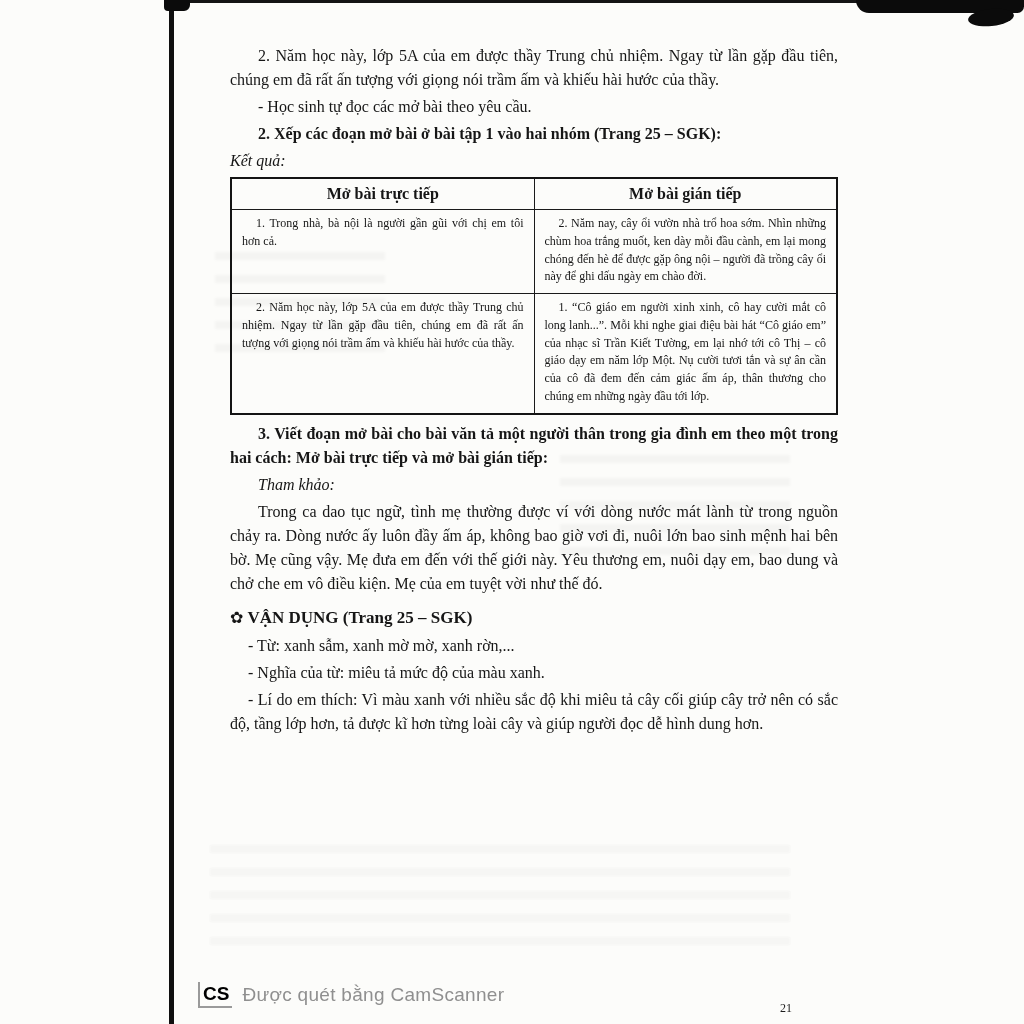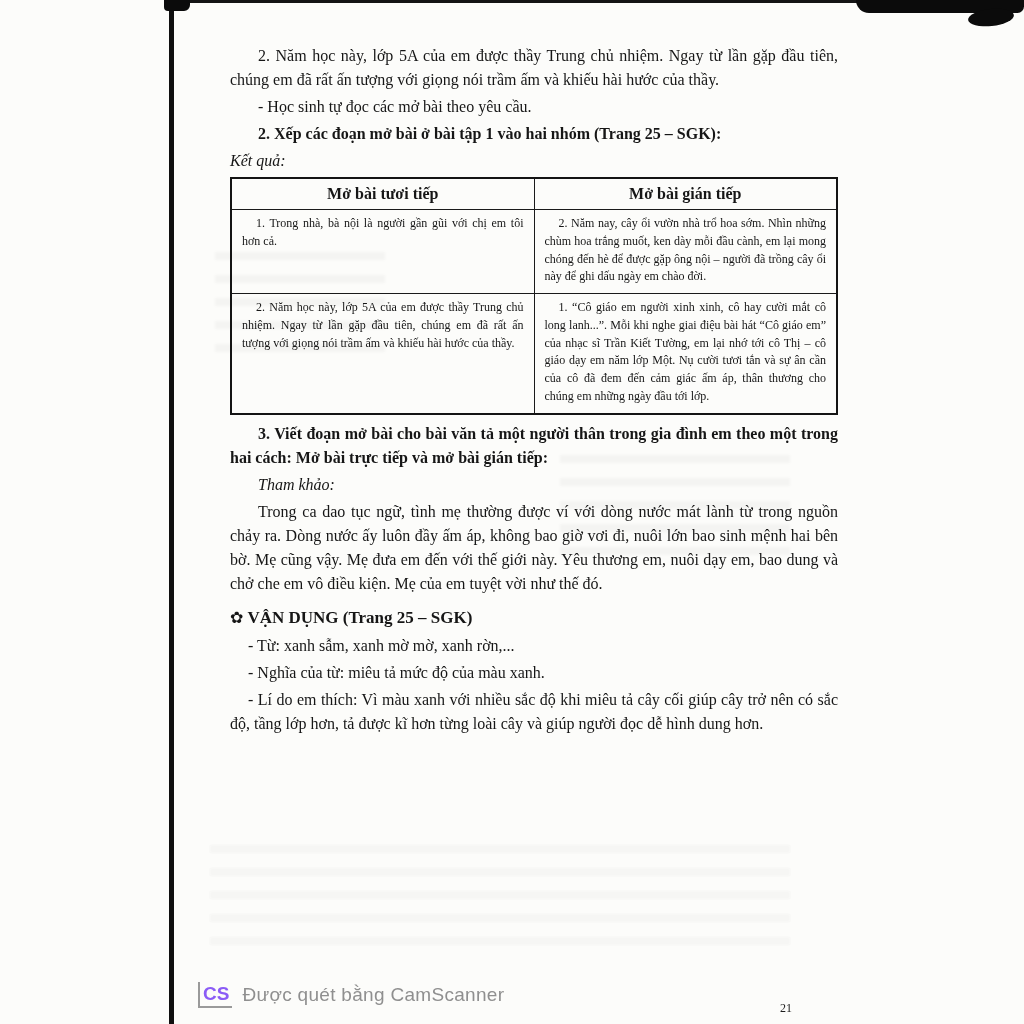--- a/index.html
+++ b/index.html
@@ -49,21 +49,21 @@
 
   
   .watermark {
     position:absolute; left:198px; bottom:16px;
     display:flex; align-items:center; gap:10px;
     font-family:"Liberation Sans", sans-serif; color:#8f8f8f;
   }
   .cs-logo {
     font-weight:700; font-size:19px; line-height:1; padding:2px 3px 3px 3px;
     border-left:2.5px solid #9a9a9a; border-bottom:2.5px solid #9a9a9a;
-    color:#8b5cf6;
+    color:#000000;
   }
   .watermark-text { font-size:19px; letter-spacing:.3px; }
   .page-number {
     position:absolute; right:232px; bottom:8px;
     font-size:12px; color:#1c1c1c; font-family:"Liberation Serif", serif;
   }
 </style>
 </head>
 <body>
 
@@ -85,21 +85,21 @@
 
     <p class="indent">- Học sinh tự đọc các mở bài theo yêu cầu.</p>
 
     <p class="indent bold">2. Xếp các đoạn mở bài ở bài tập 1 vào hai nhóm (Trang 25 – SGK):</p>
 
     <p class="italic">Kết quả:</p>
 
     <table class="mb-table">
       <thead>
         <tr>
-          <th style="width:50%;">Mở bài tươi tiếp</th>
+          <th style="width:50%;">Mở bài trực tiếp</th>
           <th style="width:50%;">Mở bài gián tiếp</th>
         </tr>
       </thead>
       <tbody>
         <tr>
           <td>1. Trong nhà, bà nội là người gần gũi với chị em tôi hơn cả.</td>
           <td>2. Năm nay, cây ổi vườn nhà trổ hoa sớm. Nhìn những chùm hoa trắng muốt, ken dày mỗi đầu cành, em lại mong chóng đến hè để được gặp ông nội – người đã trồng cây ổi này để ghi dấu ngày em chào đời.</td>
         </tr>
         <tr>
           <td>2. Năm học này, lớp 5A của em được thầy Trung chủ nhiệm. Ngay từ lần gặp đầu tiên, chúng em đã rất ấn tượng với giọng nói trầm ấm và khiếu hài hước của thầy.</td>

